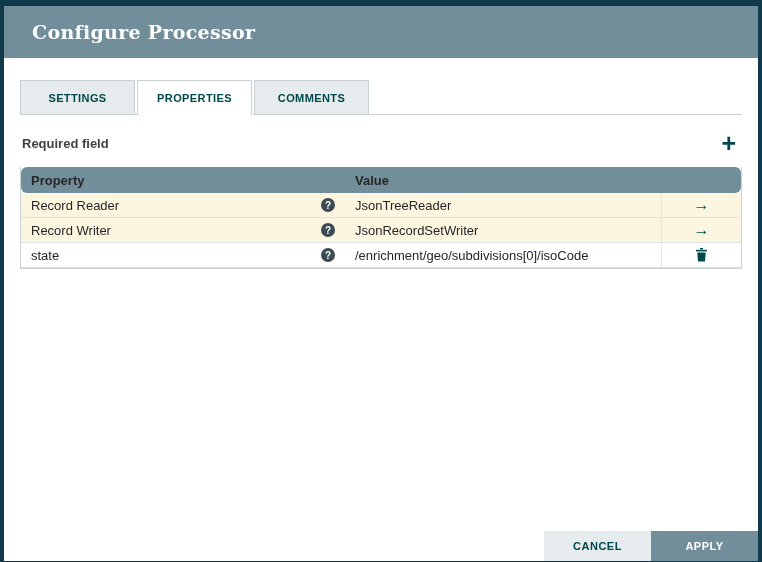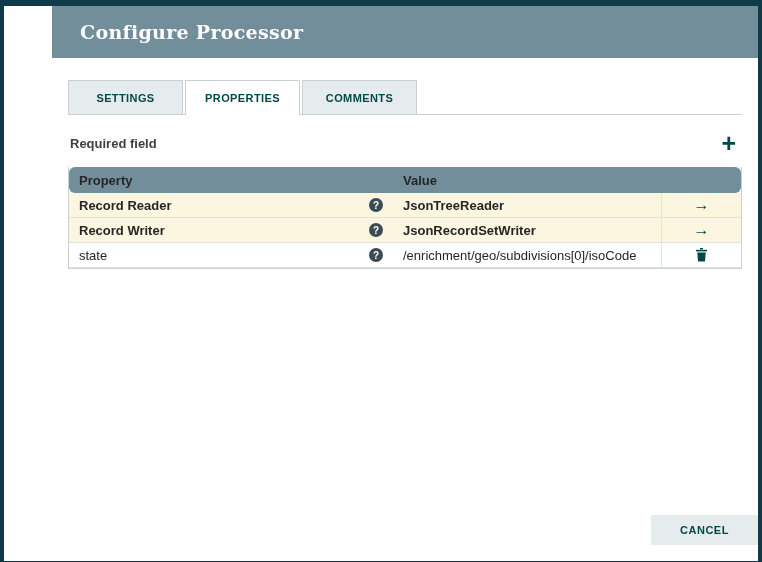--- a/index.html
+++ b/index.html
@@ -4,21 +4,21 @@
 <style>
   * { margin:0; padding:0; box-sizing:border-box; }
   html, body { width:762px; height:562px; overflow:hidden; }
   body {
     background:#10394a;
     font-family:"Liberation Sans", sans-serif;
     position:relative;
   }
   .dialog {
     position:absolute; left:4px; top:6px; width:754px; height:555px;
-    background:#ffffff; display:flex; flex-direction:column;padding-left:48px;
+    background:#ffffff; display:flex; flex-direction:column;
   }
   .dialog-header {
     flex:0 0 52px; background:#728e9b; display:flex; align-items:center;
     padding:0 28px;
   }
   .dialog-title {
     color:#ffffff; font-family:"DejaVu Serif","Liberation Serif",serif;
     font-weight:bold; font-size:19px; letter-spacing:.3px;
   }
   .dialog-body { flex:1; position:relative; padding:22px 16px 0 16px; }
@@ -51,31 +51,31 @@
   .ptable { width:100%; border:1px solid #c9d1d5; border-top:none; }
   .trow { display:grid; grid-template-columns:324px 1fr 80px; }
   .thead { background:#728e9b; color:#ffffff; font-weight:bold; font-size:12px;border-radius:6px; }
   .thead .cell { height:26px; display:flex; align-items:center; padding:0 10px; }
   .tbody .trow { border-bottom:1px solid #dde3e6; background:#ffffff; }
   .tbody .trow.highlight { background:#fcf6e0; }
   .cell { font-size:13px; color:#262626; display:flex; align-items:center; }
   .tbody .cell { height:24px; padding:0 10px; }
   .cell.prop { justify-content:space-between; }
   .cell.act { justify-content:center; border-left:1px solid #dde3e6; padding:0; }
-  .req { font-weight:bold; }
+  .req { font-weight:normal; }
   .help {
     width:14px; height:14px; border-radius:50%; background:#3b4b54; color:#ffffff;
     font-size:10px; font-weight:bold; display:flex; align-items:center; justify-content:center;
     cursor:pointer; flex:0 0 auto;
   }
   .arrow { color:#004849; font-size:16px; font-weight:bold; cursor:pointer; line-height:1; }
   .trash { cursor:pointer; display:flex; align-items:center; }
 
   
-  .footer { position:absolute; right:0; bottom:16px; display:flex; }
+  .footer { position:absolute; right:0; bottom:0; display:flex; }
   .btn {
     height:30px; min-width:107px; display:flex; align-items:center; justify-content:center;
     font-size:11px; font-weight:bold; letter-spacing:.5px; cursor:pointer; padding:0 18px;
   }
   .btn.cancel { background:#e6ebed; color:#004849; }
   .btn.apply { background:#728e9b; color:#ffffff; }
 </style>
 </head>
 <body>
 
@@ -169,15 +169,18 @@
 
       </div>
     </div>
 
   </div>
 
   <div class="footer">
     <div class="btn cancel">
       <span>CANCEL</span>
     </div>
+    <div class="btn apply">
+      <span>APPLY</span>
+    </div>
   </div>
 
 </div>
 
 </body></html>

